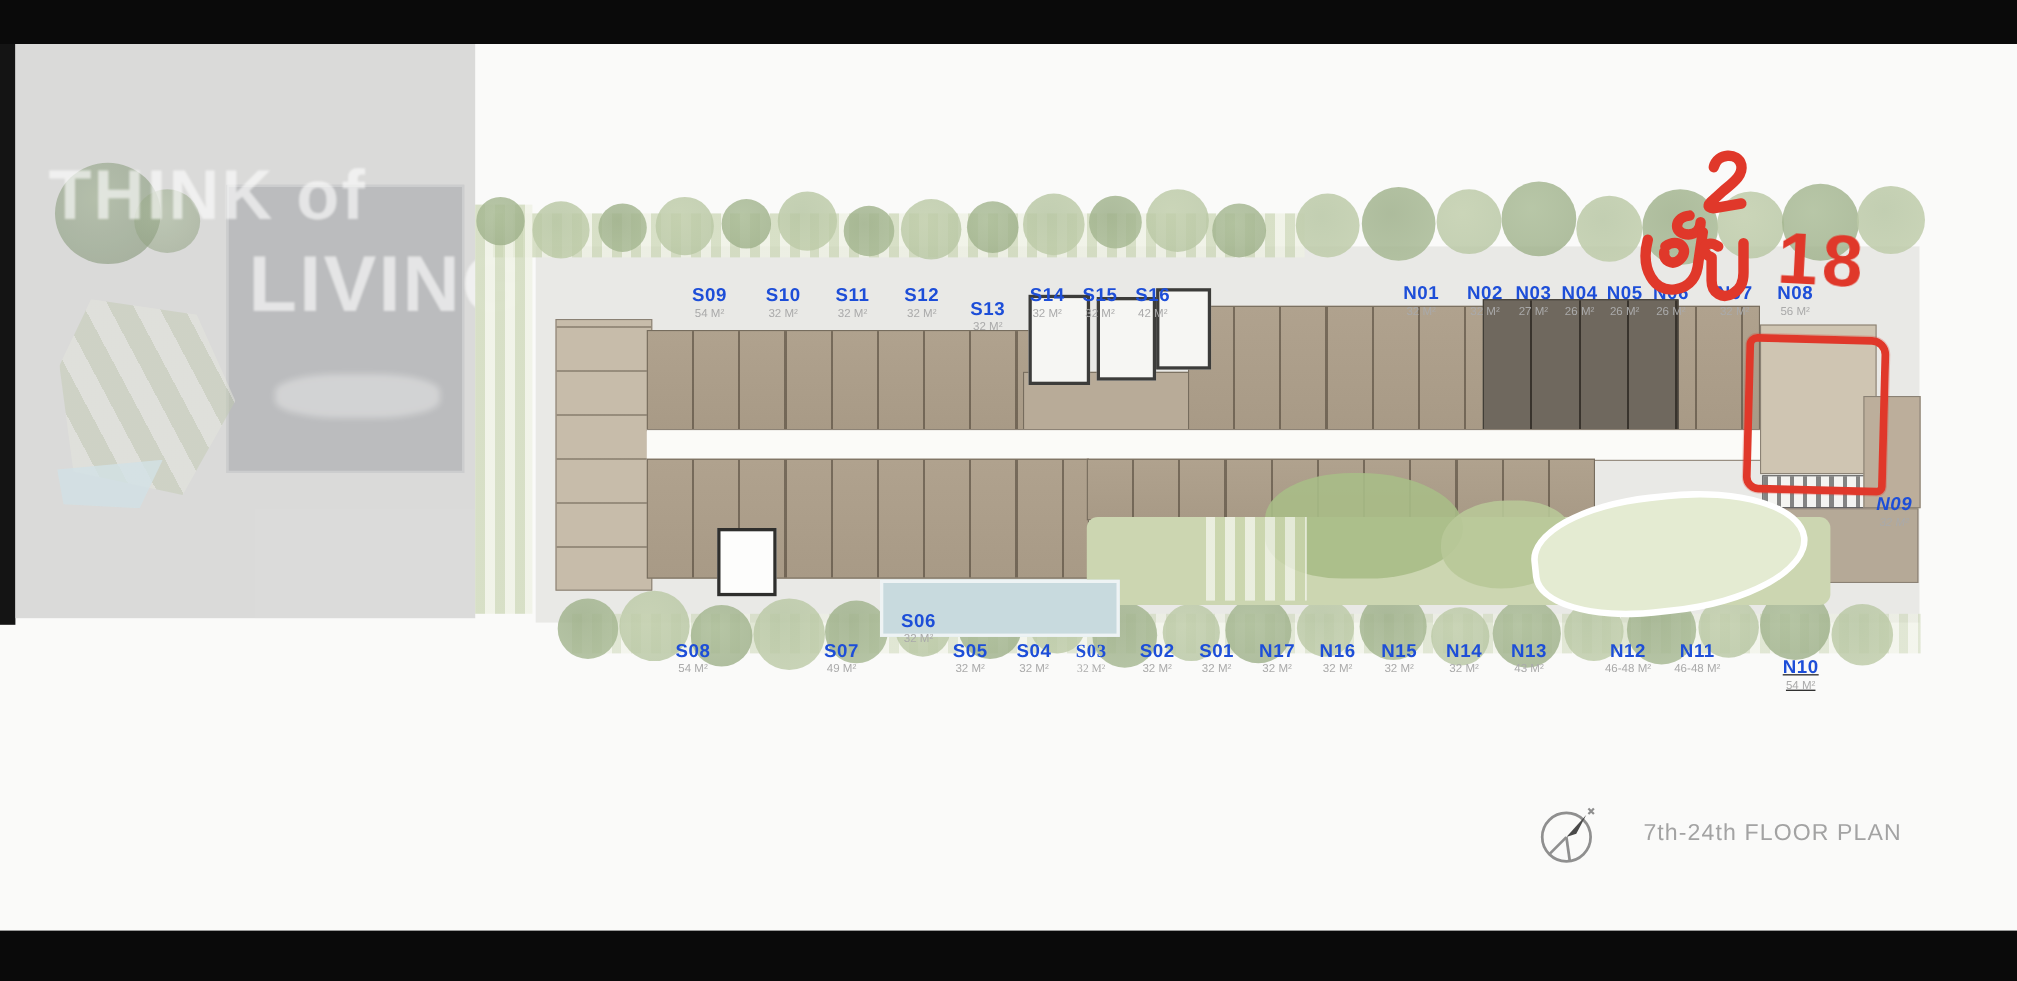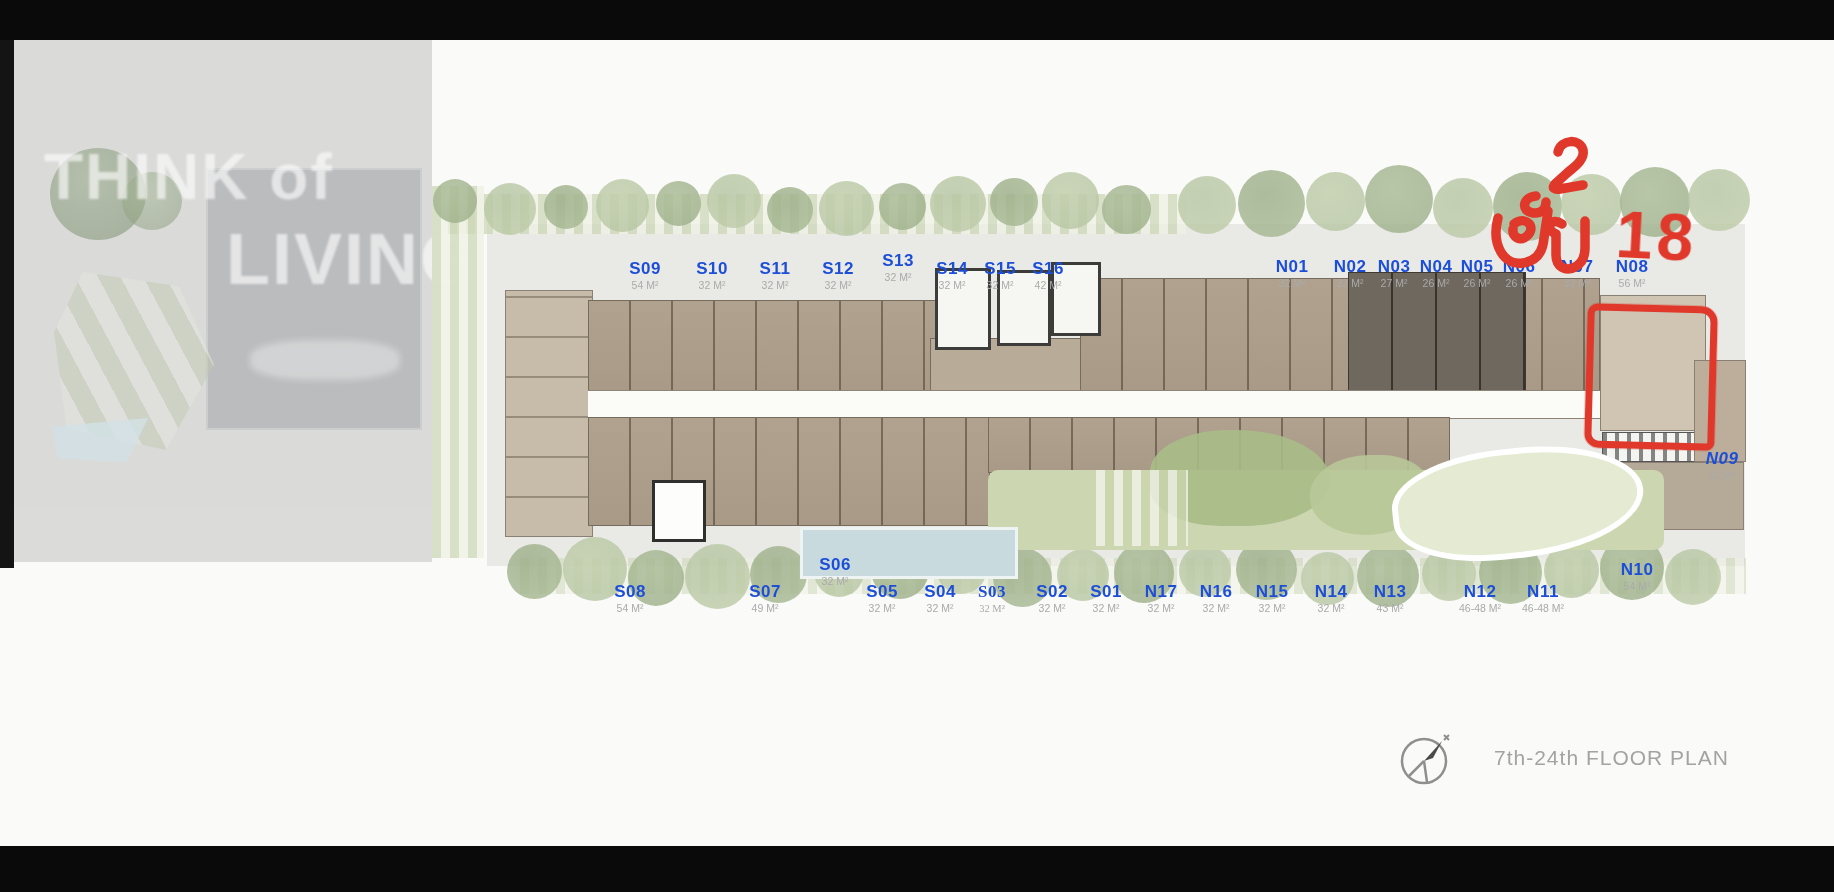--- a/index.html
+++ b/index.html
@@ -195,21 +195,21 @@
         <span class="uarea">32 M²</span>
       </div>
       <div class="ulabel" style="left: 775px; top: 260px;">
         <span class="uname">S11</span>
         <span class="uarea">32 M²</span>
       </div>
       <div class="ulabel" style="left: 838px; top: 260px;">
         <span class="uname">S12</span>
         <span class="uarea">32 M²</span>
       </div>
-      <div class="ulabel" style="left: 898px; top: 252px;">
+      <div class="ulabel" style="left: 898px; top: 272px;">
         <span class="uname">S13</span>
         <span class="uarea">32 M²</span>
       </div>
       <div class="ulabel" style="left: 952px; top: 260px;">
         <span class="uname">S14</span>
         <span class="uarea">32 M²</span>
       </div>
       <div class="ulabel" style="left: 1000px; top: 260px;">
         <span class="uname">S15</span>
         <span class="uarea">32 M²</span>
@@ -307,21 +307,21 @@
         <span class="uarea">43 M²</span>
       </div>
       <div class="ulabel" style="left: 1480px; top: 583px;">
         <span class="uname">N12</span>
         <span class="uarea">46-48 M²</span>
       </div>
       <div class="ulabel" style="left: 1543px; top: 583px;">
         <span class="uname">N11</span>
         <span class="uarea">46-48 M²</span>
       </div>
-      <div class="ulabel" style="left: 1637px; top: 561px;">
+      <div class="ulabel" style="left: 1637px; top: 598px; text-decoration: underline;">
         <span class="uname">N10</span>
         <span class="uarea">54 M²</span>
       </div>
     </div>
 
   <div class="abs" id="annot" aria-label="ชั้น 18">
     <svg width="330" height="170" viewBox="0 0 330 170">
       <g fill="none" stroke="var(--red,#e0382a)" stroke-width="9.5" stroke-linecap="round" stroke-linejoin="round">
 
         <path d="M70,32 c3,-13 22,-14 25,-2 c2,10 -9,17 -17,24 l-11,10 c-4,4 0,6 5,5 l23,-4"></path>

